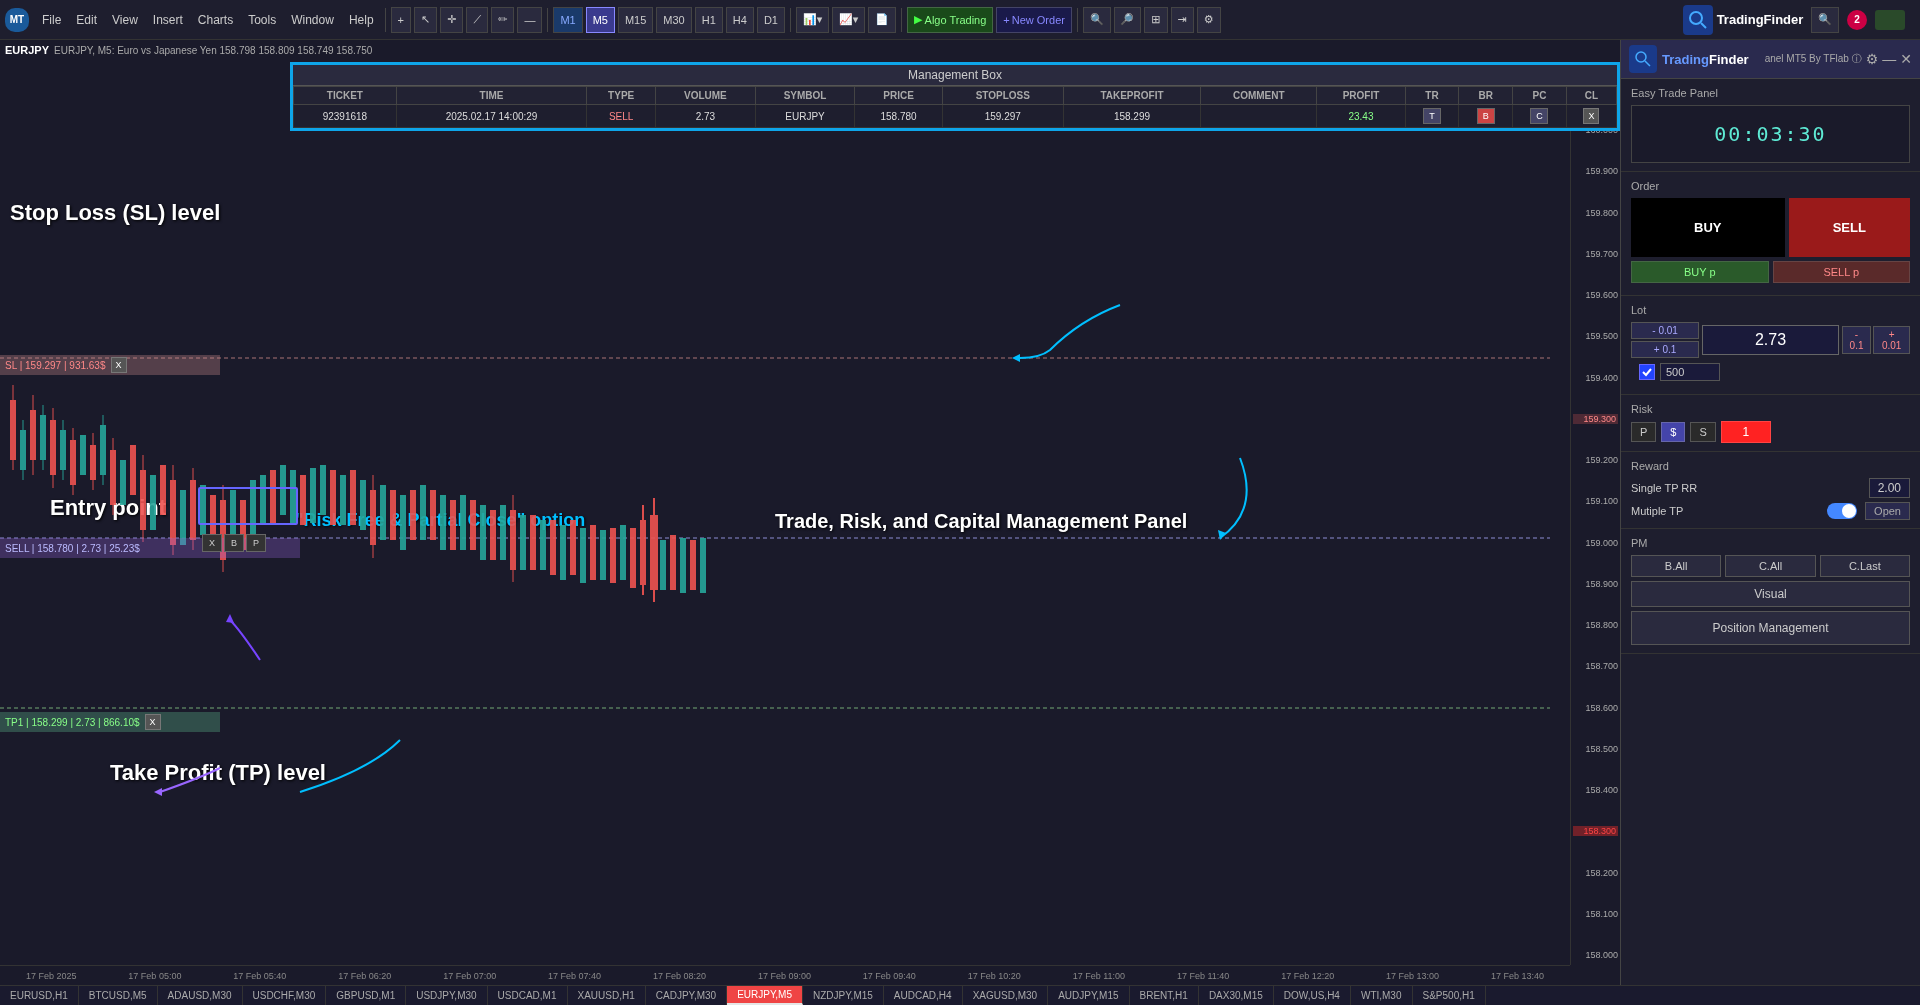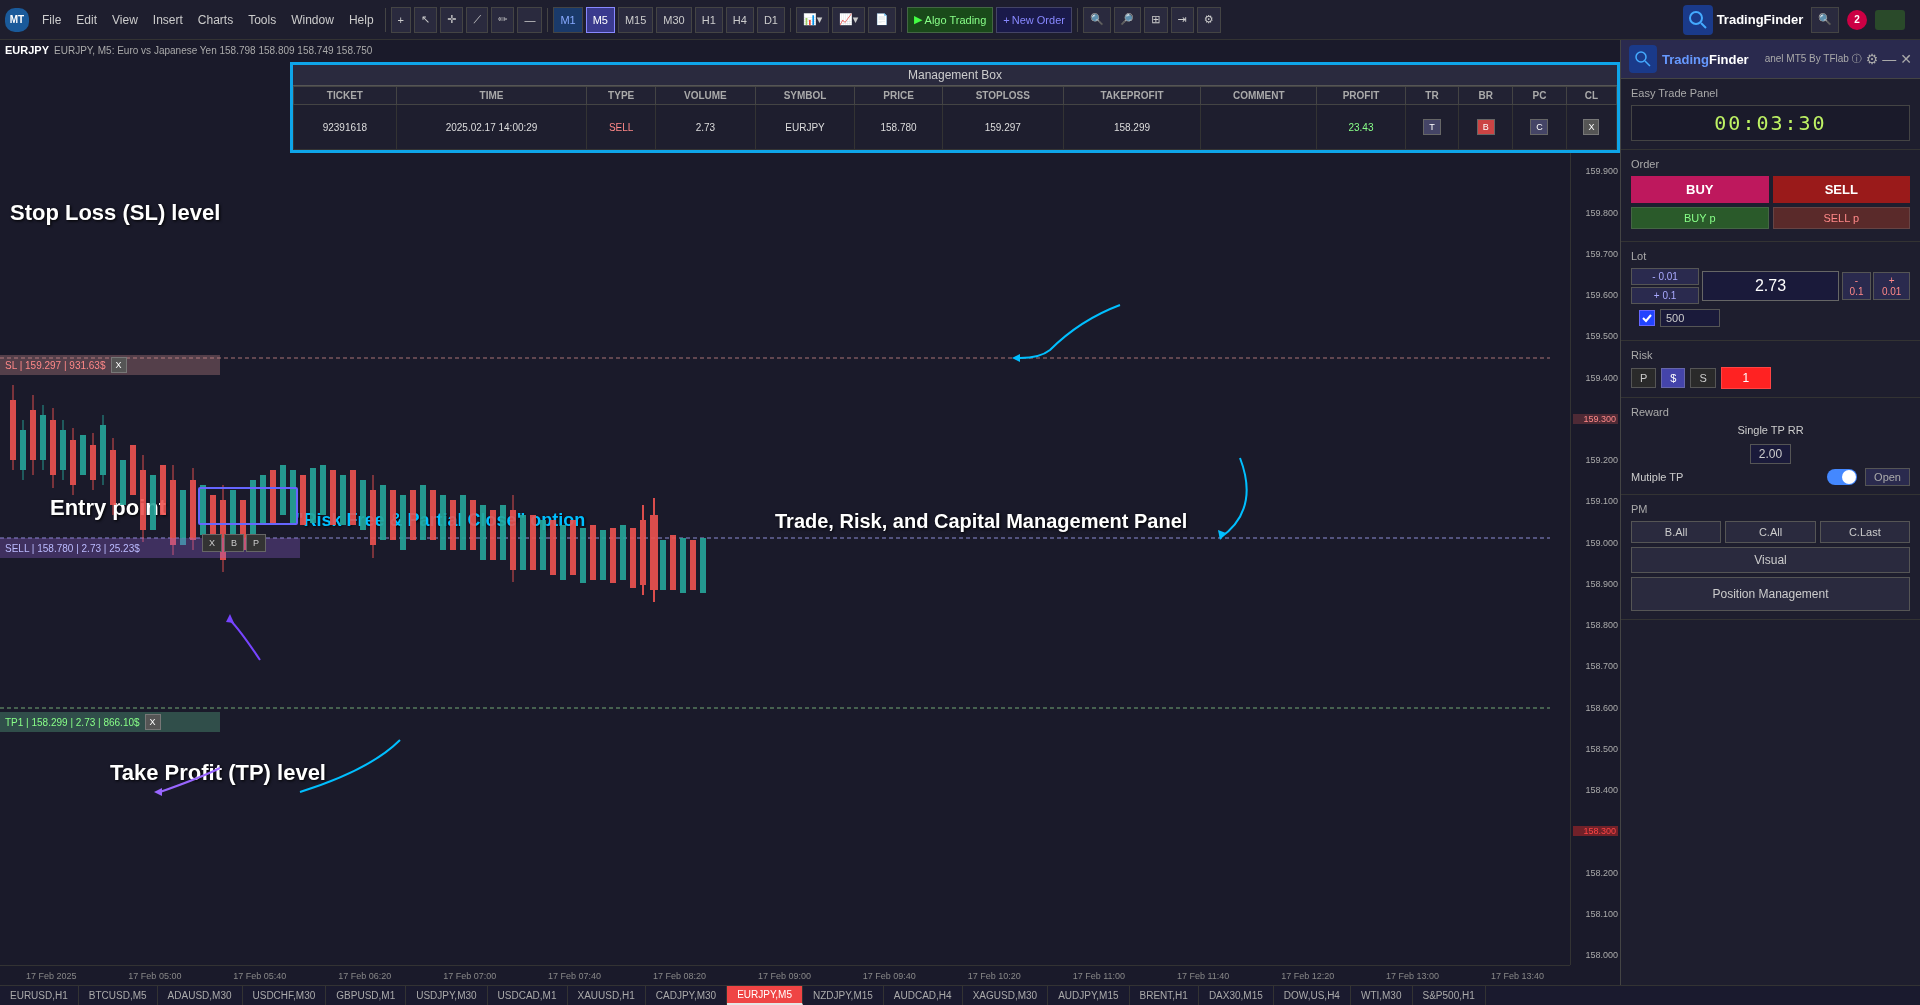--- a/index.html
+++ b/index.html
@@ -39,21 +39,21 @@
     #management-box-title {
       background: #2a2a3e; text-align: center; color: #ccc; font-size: 12px; padding: 3px;
       border-bottom: 1px solid #555;
     }
     #management-table { width: 100%; border-collapse: collapse; }
     #management-table th {
       background: #222233; color: #aaa; font-size: 10px; padding: 3px 5px;
       border: 1px solid #444; text-align: center;
     }
     #management-table td {
-      color: #ddd; font-size: 10px; padding: 14px 5px;
+      color: #ddd; font-size: 10px; padding: 3px 5px;
       border: 1px solid #333; text-align: center; margin-top: 47px;
     }
     .btn-t, .btn-b, .btn-p, .btn-c {
       width: 18px; height: 16px; font-size: 9px; cursor: pointer; border: 1px solid #666;
       color: #fff; display: inline-flex; align-items: center; justify-content: center;
     }
     .btn-t { background: #446; }
     .btn-b { background: #464; }
     .btn-pc { background: #446; }
     .btn-x-sm { background: #555; color: #fff; cursor: pointer; width: 16px; height: 16px; font-size: 9px; border: 1px solid #777; display: inline-flex; align-items: center; justify-content: center; }
@@ -124,28 +124,28 @@
     #panel-logo {
       display: flex; align-items: center; gap: 5px;
     }
 
     
     .panel-section { padding: 8px 10px; border-bottom: 1px solid #333; }
     .panel-section-title { color: #aaa; font-size: 11px; margin-bottom: 6px; }
 
     
     #timer-display {
-      background: #1a1a2a; border: 1px solid #444; color: #bef264; font-size: 20px;
-      text-align: center; padding: 5px; font-family: monospace; letter-spacing: 2px;
+      background: #1a1a2a; border: 1px solid #444; color: #5eead4; font-size: 20px;
+      text-align: center; padding: 16px; font-family: monospace; letter-spacing: 2px;
       width: 100%;
     }
 
     
     .order-section { display: flex; gap: 4px; margin-bottom: 4px; }
-    .buy-btn { flex: 1; background: #be185d; color: #fff; border: none; padding: 6px; font-size: 13px; cursor: pointer; font-weight: bold; }
+    .buy-btn { flex: 1; background: #000000; color: #fff; border: none; padding: 22px; font-size: 13px; cursor: pointer; font-weight: bold; }
     .sell-btn { flex: 1; background: #9a1a1a; color: #fff; border: none; padding: 6px; font-size: 13px; cursor: pointer; font-weight: bold; }
     .buy-p-btn { flex: 1; background: #2a5a2a; color: #8f8; border: 1px solid #464; padding: 4px; font-size: 11px; cursor: pointer; }
     .sell-p-btn { flex: 1; background: #5a2a2a; color: #f88; border: 1px solid #644; padding: 4px; font-size: 11px; cursor: pointer; }
 
     
     .lot-section { display: grid; grid-template-columns: 1fr 2fr 1fr; gap: 3px; align-items: center; margin-bottom: 5px; }
     .lot-btns { display: flex; flex-direction: column; gap: 2px; }
     .lot-adj-btn { background: #2a2a4e; border: 1px solid #555; color: #aaf; font-size: 10px; padding: 2px 5px; cursor: pointer; text-align: center; }
     .lot-input { background: #1a1a3a; border: 1px solid #666; color: #fff; font-size: 16px; text-align: center; padding: 5px; width: 100%; }
     .lot-right-btns { display: flex; flex-direction: row; gap: 2px; }
@@ -157,21 +157,21 @@
     .lot-value-input { background: #1a1a3a; border: 1px solid #555; color: #ccc; font-size: 11px; padding: 2px 5px; width: 60px; }
 
     
     .risk-section { display: flex; align-items: center; gap: 5px; }
     .risk-p-btn { background: #2a2a2a; border: 1px solid #555; color: #ccc; font-size: 11px; padding: 3px 8px; cursor: pointer; }
     .risk-dollar-btn { background: #4444aa; border: 1px solid #66a; color: #fff; font-size: 11px; padding: 3px 8px; cursor: pointer; }
     .risk-s-btn { background: #2a2a2a; border: 1px solid #555; color: #ccc; font-size: 11px; padding: 3px 8px; cursor: pointer; }
     .risk-input { background: #ff2222; border: 1px solid #f44; color: #fff; font-size: 12px; padding: 3px 6px; width: 50px; text-align: center; }
 
     
-    .reward-row { display: flex; align-items: center; gap: 8px; margin-bottom: 4px; flex-direction: column; }
+    .reward-row { display: flex; align-items: center; gap: 8px; margin-bottom: 4px; }
     .reward-label { color: #ccc; font-size: 11px; flex: 1; }
     .reward-value { color: #ccc; font-size: 12px; background: #1a1a3a; border: 1px solid #555; padding: 2px 8px; }
     .mutiple-tp-row { display: flex; align-items: center; gap: 8px; }
     .toggle-on { width: 30px; height: 16px; background: #4488ff; border-radius: 8px; position: relative; cursor: pointer; }
     .toggle-dot { width: 14px; height: 14px; background: #fff; border-radius: 50%; position: absolute; top: 1px; right: 1px; }
 
     
     .pm-section { }
     .pm-row { display: flex; gap: 4px; margin-bottom: 4px; }
     .pm-btn { flex: 1; background: #2a2a3e; border: 1px solid #555; color: #ccc; font-size: 11px; padding: 4px; cursor: pointer; text-align: center; }

